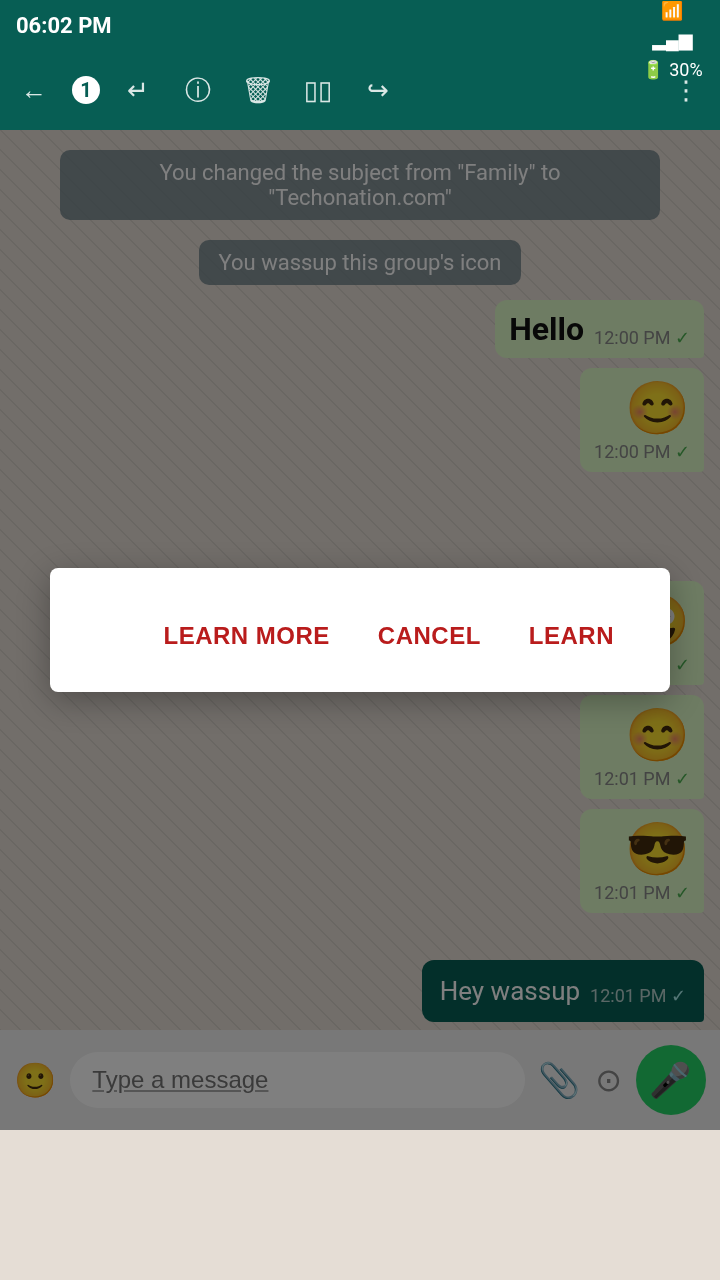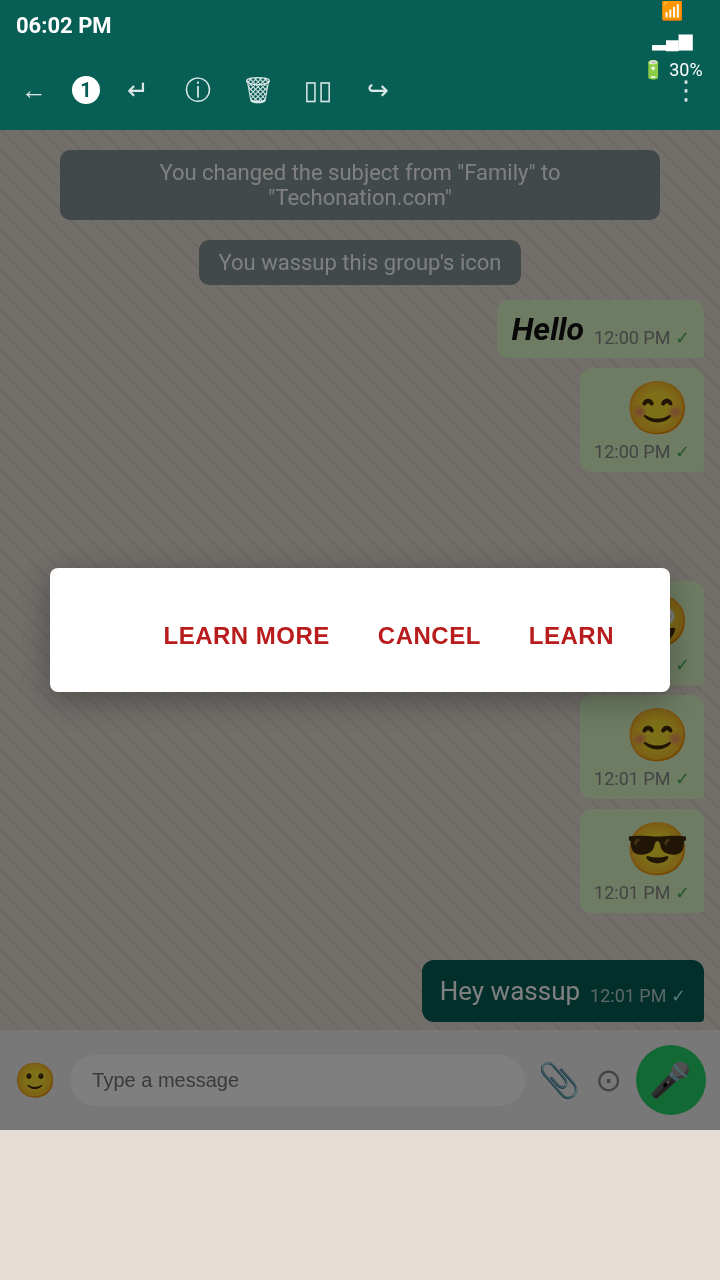--- a/index.html
+++ b/index.html
@@ -157,24 +157,25 @@
     }
     .bottom-icon {
       color: #888;
       font-size: 34px;
     }
     .bottom-input {
       flex: 1;
       background: white;
       border-radius: 30px;
       padding: 14px 22px;
-      font-size: 20px;
+      font-size: 24px;
       color: #aaa;
       border: none;
       outline: none;
+      text-decoration: underline;
     }
     .bottom-camera { color: #888; font-size: 32px; }
     .mic-btn {
       width: 70px; height: 70px;
       background: #25d366;
       border-radius: 50%;
       display: flex; align-items: center; justify-content: center;
       color: white;
       font-size: 34px;
       cursor: pointer;
@@ -260,21 +261,21 @@
     <div class="system-msg">
       <span>You changed the subject from "Family" to "Techonation.com"</span>
     </div>
 
     <div class="system-msg">
       <span>You wassup this group's icon</span>
     </div>
 
     <div class="msg-sent">
       <div class="msg-inline">
-        <span style="font-size:32px;font-weight:bold;font-style:italic;">Hello</span>
+        <span style="font-size:32px;font-weight:bold;">Hello</span>
         <span class="msg-time">
           <span>12:00 PM</span>
           <span class="msg-time-check"> ✓</span>
         </span>
       </div>
     </div>
 
     <div class="emoji-msg">
       <span class="emoji-content">😊</span>
       <span class="msg-time">

